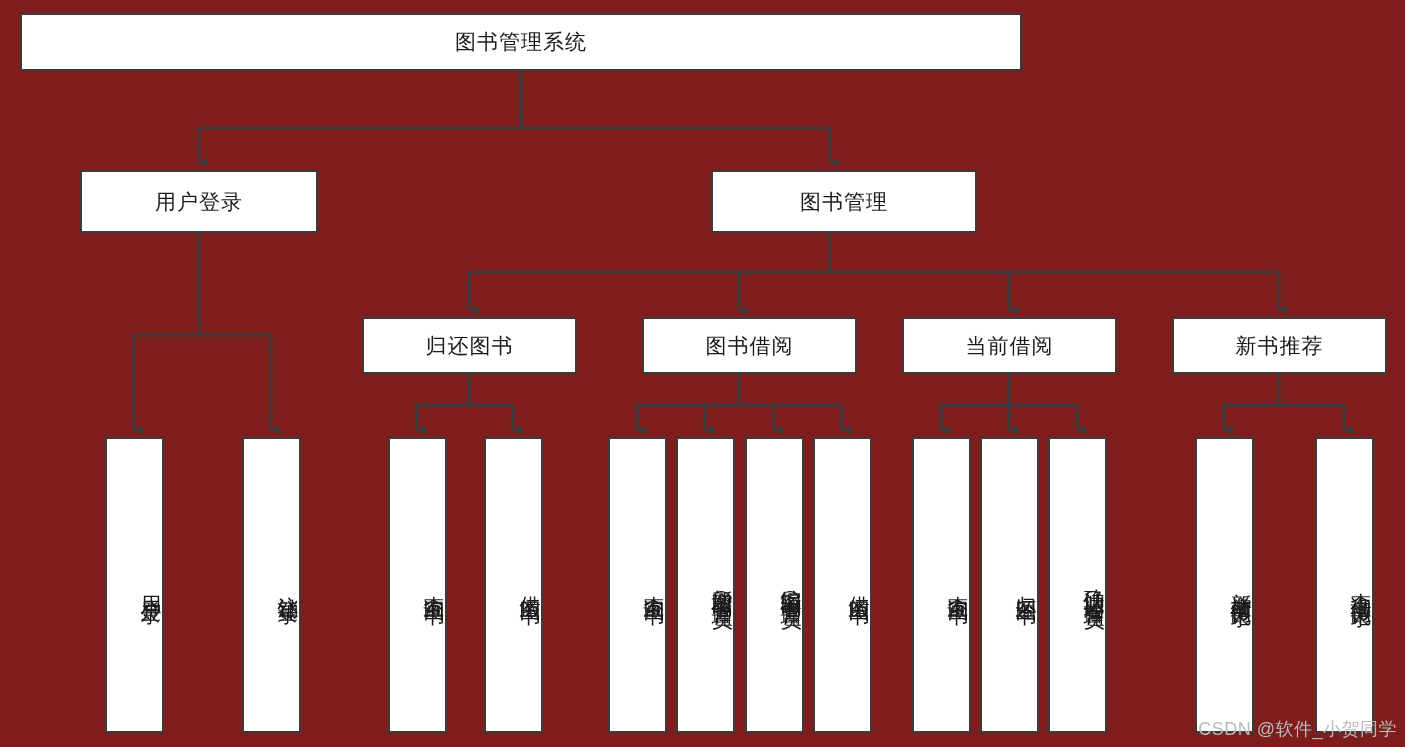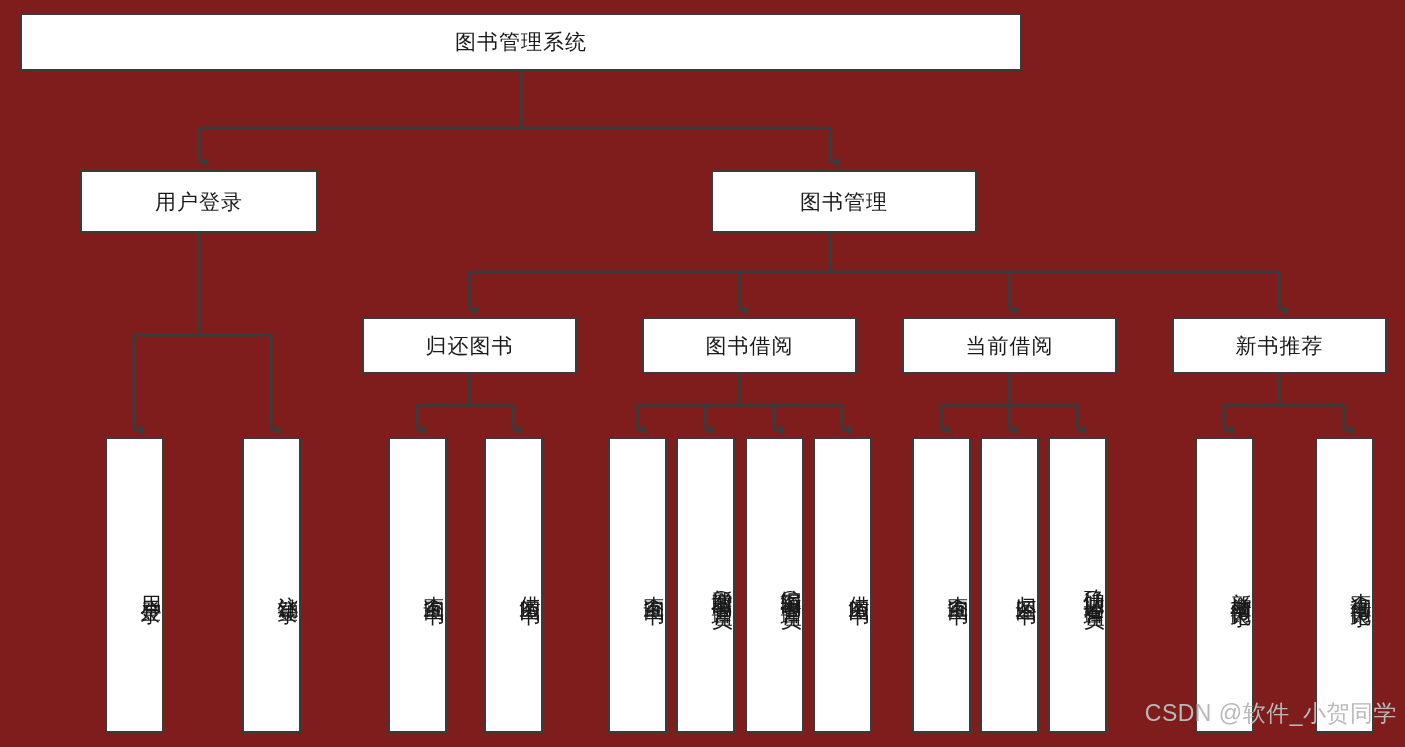--- a/index.html
+++ b/index.html
@@ -53,22 +53,22 @@
   }
   .node.leaf .vtext {
     writing-mode: vertical-rl;
     text-orientation: upright;
     display: block;
     text-align: center;
   }
   #watermark {
     position: absolute;
     right: 8px;
-    bottom: 18px;
-    font-size: 23px;
+    bottom: 6px;
+    font-size: 18px;
     color: #b9b9b9;
     letter-spacing: 0.5px;
     white-space: nowrap;
     font-family: "Liberation Sans", "DejaVu Sans", sans-serif;
   }
 </style>
 </head>
 <body>
 
 <div id="canvas">

